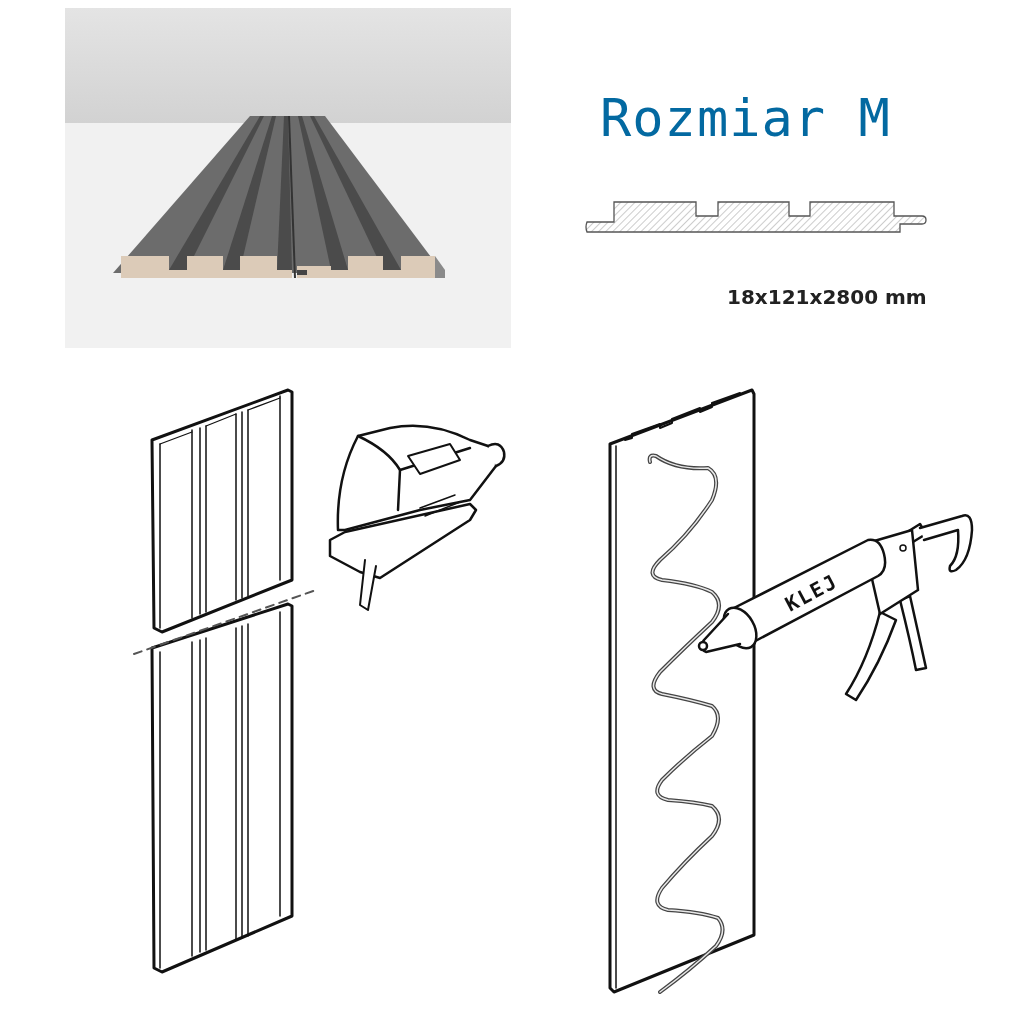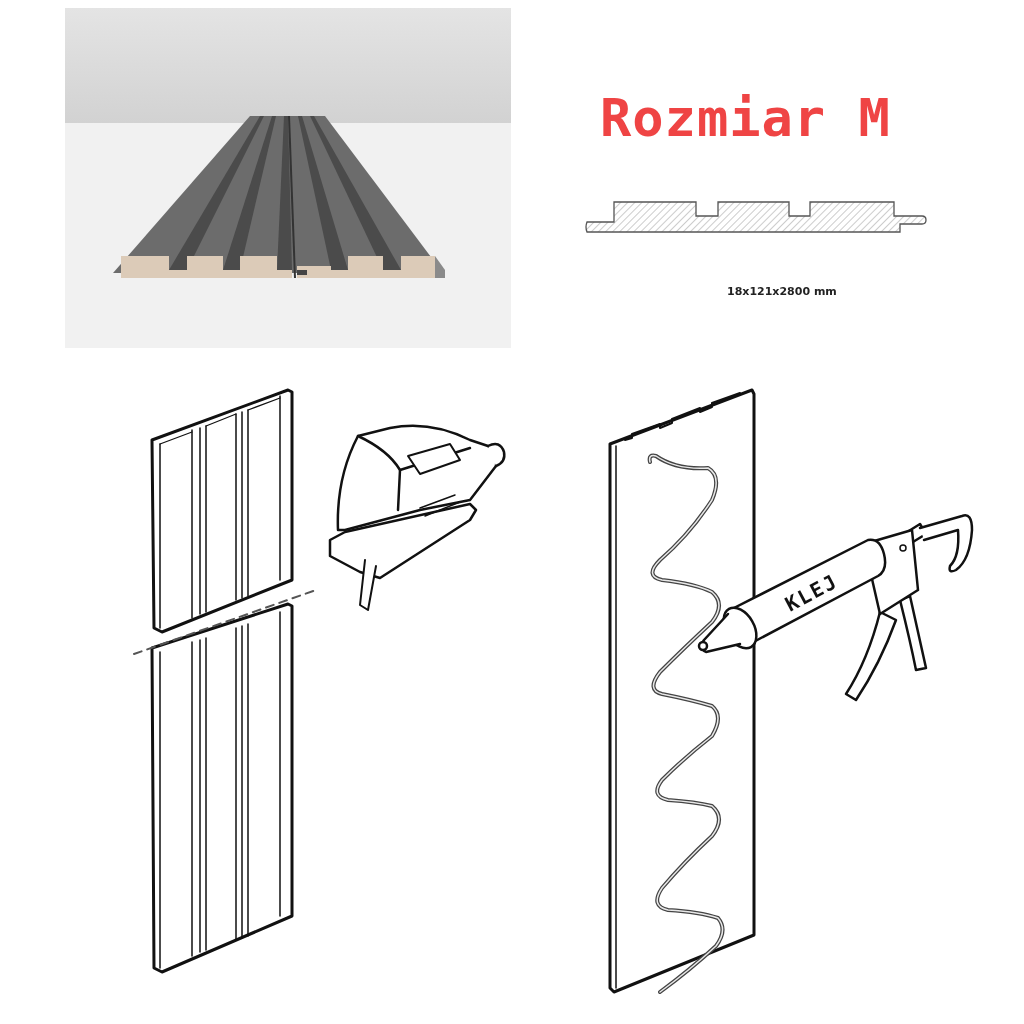--- a/index.html
+++ b/index.html
@@ -1,20 +1,20 @@
 <!DOCTYPE html>
 <html><head>
 <meta charset="utf-8">
 <style>
   html, body { margin:0; padding:0; background:#ffffff; }
   body { width:1024px; height:1024px; position:relative; overflow:hidden; font-family:"Liberation Sans", sans-serif; }
   .photo { position:absolute; left:65px; top:8px; width:446px; height:340px; overflow:hidden; }
-  .title { position:absolute; left:600px; top:88px; font-family:"DejaVu Sans Mono", "Liberation Mono", monospace; font-weight:bold; font-size:52px; color:#ef4444; letter-spacing:1px; white-space:nowrap; }
+  .title { position:absolute; left:600px; top:88px; font-family:"DejaVu Sans Mono", "Liberation Mono", monospace; font-weight:normal; font-size:52px; color:#0369a1; letter-spacing:1px; white-space:nowrap; }
   .profile { position:absolute; left:584px; top:196px; width:346px; height:42px; }
-  .dims { position:absolute; left:727px; top:285px; font-family:"DejaVu Sans", sans-serif; font-weight:bold; font-size:11px; color:#222222; white-space:nowrap; }
+  .dims { position:absolute; left:727px; top:285px; font-family:"DejaVu Sans", sans-serif; font-weight:bold; font-size:20px; color:#222222; white-space:nowrap; }
   .illo { position:absolute; left:0; top:360px; width:1024px; height:664px; }
 </style>
 </head>
 <body>
 
 <div class="photo">
   <svg width="446" height="340" viewBox="0 0 446 340">
     <defs>
       <linearGradient id="wallg" x1="0" y1="0" x2="0" y2="1">
         <stop offset="0" stop-color="#e4e4e4"></stop>

